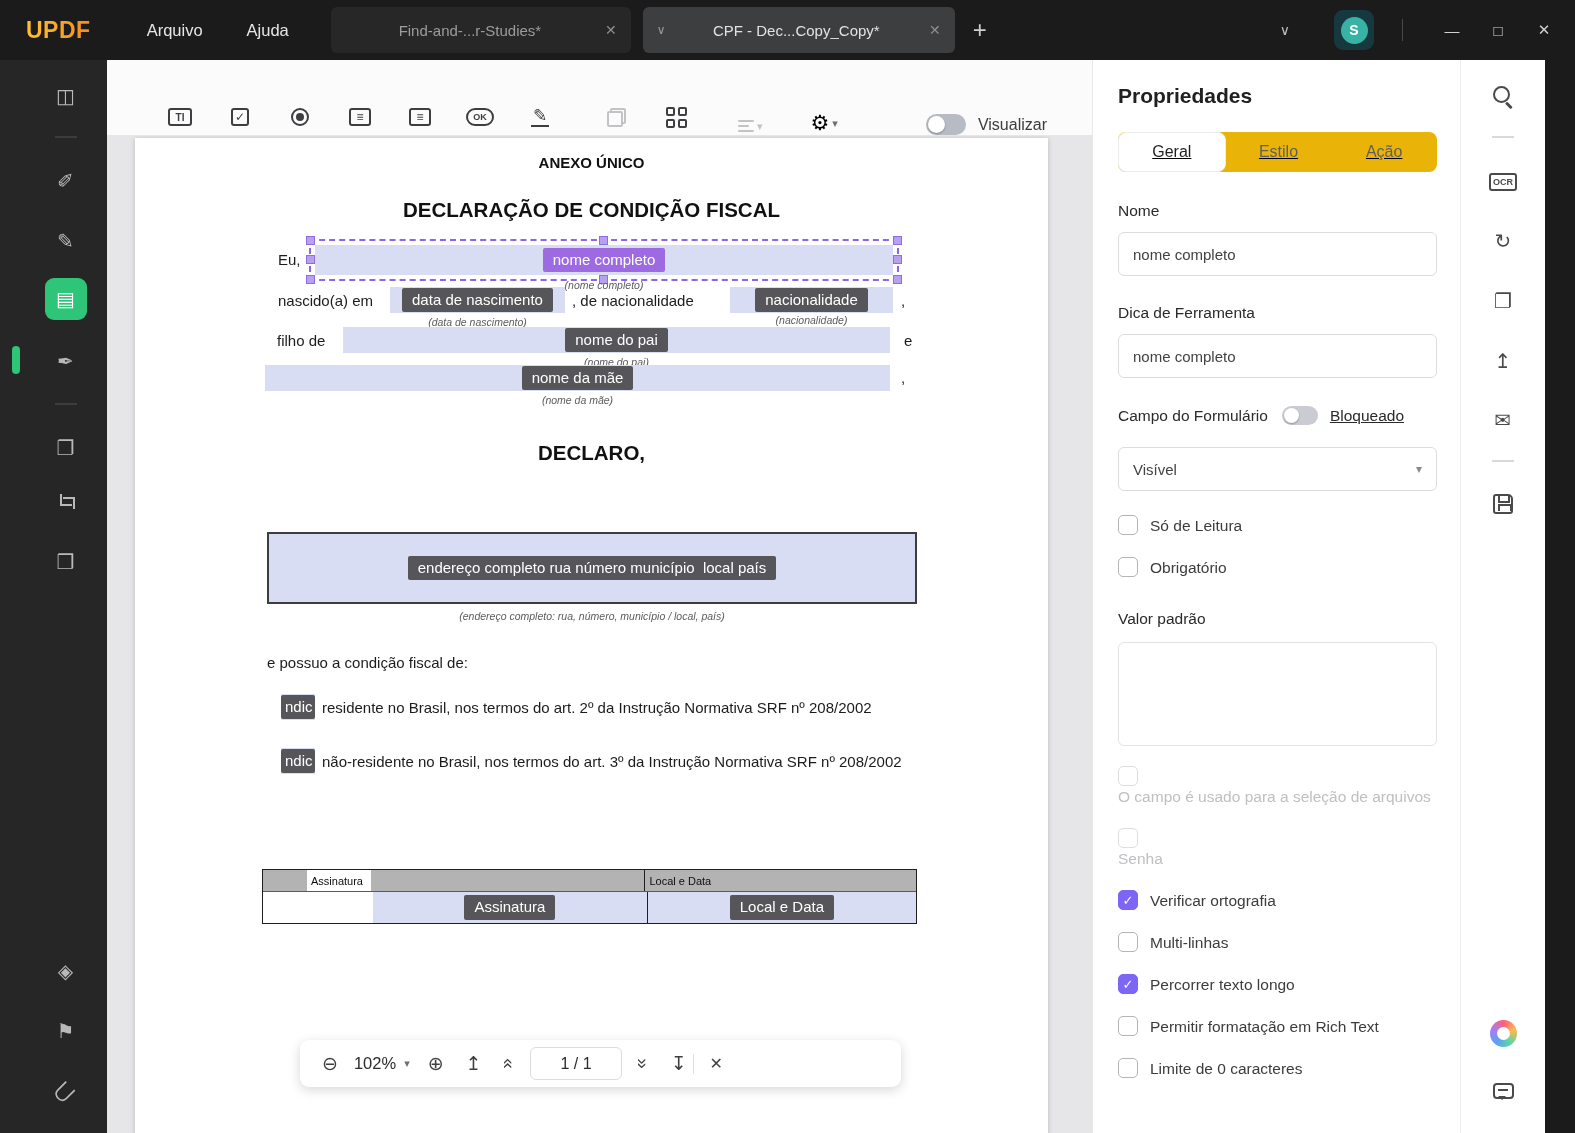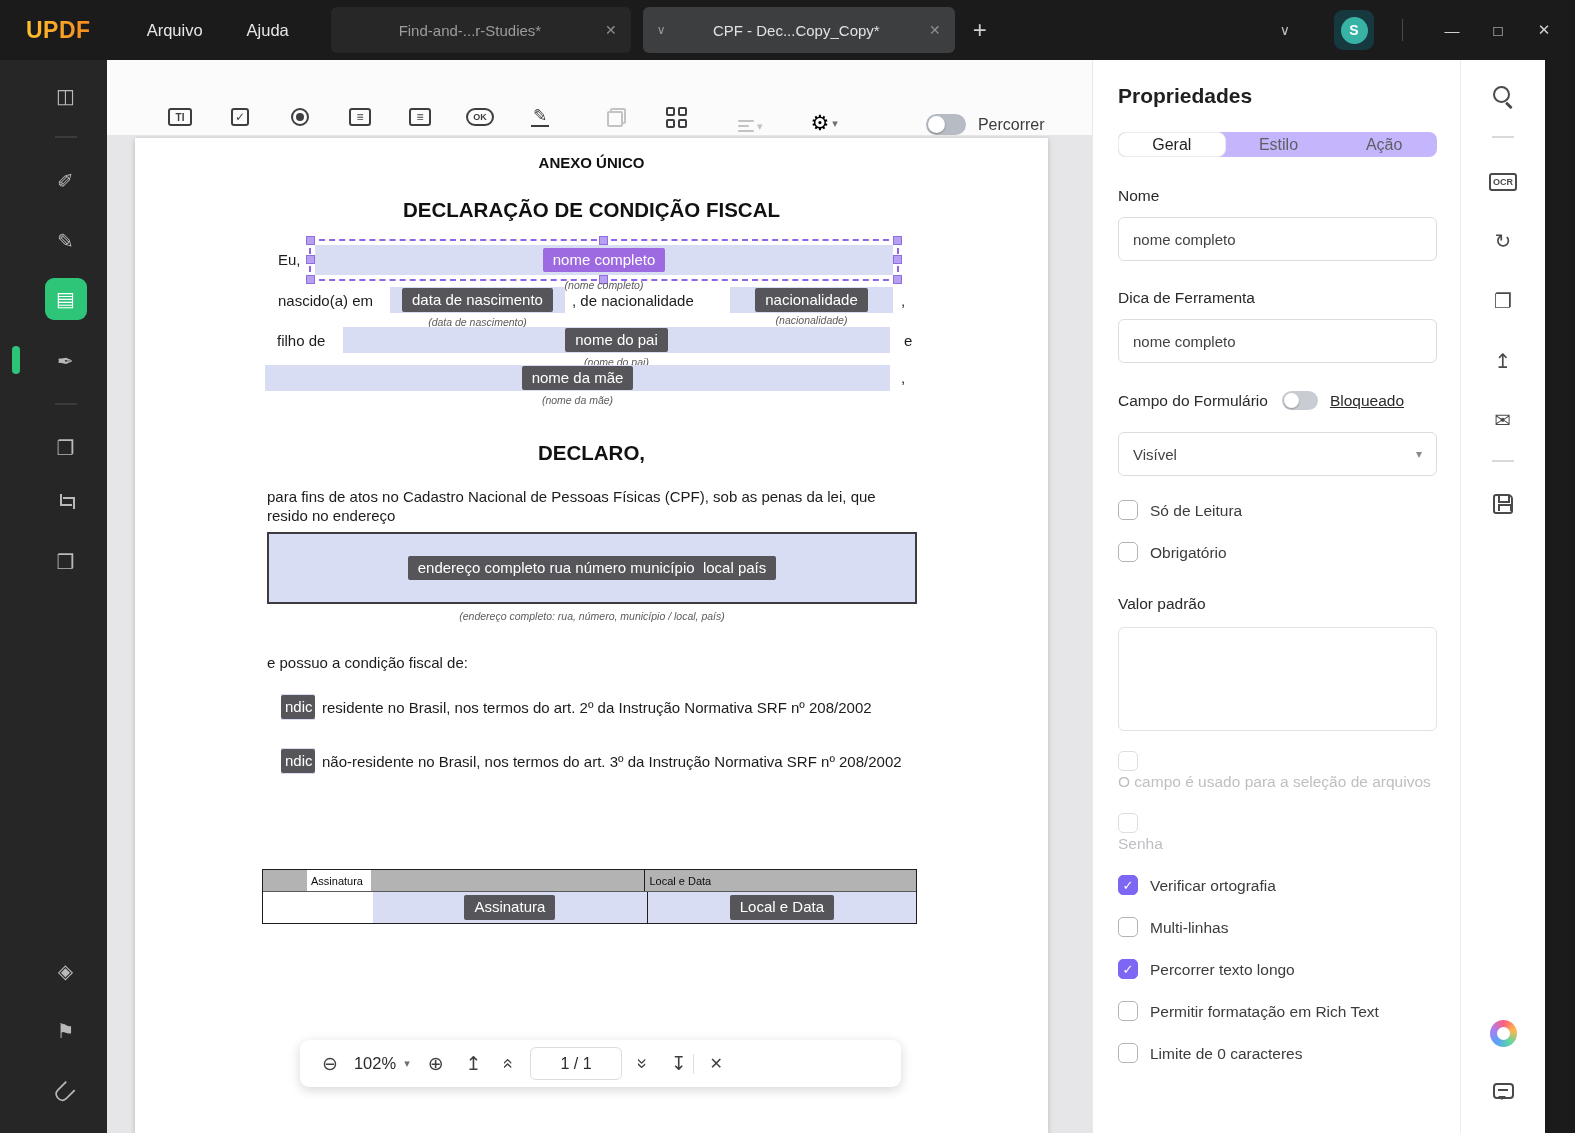--- a/index.html
+++ b/index.html
@@ -104,21 +104,21 @@
   .zb-zoom { font-size:16.5px; color:#2c2c2e; margin:0 8px 0 16px; }
   .zb-caret { font-size:11px; color:#6f6f72; margin-right:18px; }
   .zb-gap { margin-right:22px; }
   .zb-page { width:92px; height:33px; border:1px solid #dcdcdd; border-radius:6px; display:flex; align-items:center; justify-content:center; font-size:16px; color:#2c2c2e; margin:0 16px; }
   .rot90 { display:inline-block; transform:rotate(90deg); }
   .zb-sep { width:1px; height:20px; background:#dedede; margin:0 16px 0 6px; }
 
   
   .props { position:absolute; left:1092px; top:60px; width:368px; bottom:0; background:#fff; border-left:1px solid #e9e9ea; padding:24px 23px 0 25px; overflow:hidden; }
   .p-title { font-size:21px; font-weight:600; color:#202022; margin-bottom:24px; }
-  .p-tabs { height:25px; background:#c4b5fd; border-radius:8px; display:flex; margin-bottom:30px; }
+  .p-tabs { height:40px; background:#eab308; border-radius:8px; display:flex; margin-bottom:30px;text-decoration:underline; }
   .p-tab { flex:1; display:flex; align-items:center; justify-content:center; font-size:16px; color:#5f5f62; }
   .p-tab.active { background:#fff; border:1px solid #ececee; border-radius:8px; color:#1f1f21; }
   .p-label { font-size:15.5px; color:#2a2a2c; margin-bottom:12px; }
   .p-input { width:100%; height:44px; border:1px solid #dcdcde; border-radius:6px; padding:0 14px; font-size:15px; color:#424244; font-family:inherit; margin-bottom:28px; outline:none; background:#fff; }
   .campo-row { display:flex; align-items:center; margin-bottom:22px; }
   .campo-row .p-label { margin:0; }
   .campo-row .toggle { width:36px; height:19px; margin-left:14px; background:#c9ccd3; }
   .campo-row .toggle::after { width:15px; height:15px; }
   .campo-row .p-label.lock { margin-left:12px;text-decoration:underline; }
   .p-select { width:100%; height:44px; border:1px solid #dcdcde; border-radius:6px; padding:0 14px; display:flex; align-items:center; justify-content:space-between; font-size:15px; color:#424244; margin-bottom:24px; }
@@ -268,21 +268,21 @@
             <i></i>
           </span>
         <span class="ft-caret">▾</span>
       </div>
       <div class="ft-group" style="margin-left:24px">
         <span style="font-size:21px">⚙</span>
         <span class="ft-caret">▾</span>
       </div>
       <div class="preview-toggle">
         <span class="toggle"></span>
-        <span class="preview-label">Percorrer</span>
+        <span class="preview-label">Visualizar</span>
       </div>
     </div>
 
     <div class="doc-area">
       <div class="page">
         <div class="anexo">ANEXO ÚNICO</div>
         <div class="main-title">DECLARAÇÃO DE CONDIÇÃO FISCAL</div>
 
         <span class="doc-text" style="left:143px;top:113px">Eu,</span>
         <div class="field" style="left:180px;top:107px;width:578px;height:30px">
@@ -319,21 +319,20 @@
         <span class="doc-text" style="left:769px;top:194px">e</span>
         <div class="cap" style="left:208px;top:218px;width:547px">(nome do pai)</div>
 
         <div class="field" style="left:130px;top:227px;width:625px;height:26px">
           <span class="badge">nome da mãe</span>
         </div>
         <span class="doc-text" style="left:766px;top:231px">,</span>
         <div class="cap" style="left:130px;top:256px;width:625px">(nome da mãe)</div>
 
         <div class="declaro">DECLARO,</div>
-        <div class="par" style="left:132px;top:349px;width:645px">para fins de atos no Cadastro Nacional de Pessoas Físicas (CPF), sob as penas da lei, que resido no endereço</div>
 
         <div class="addr-box">
           <span class="badge">endereço completo rua número município  local país</span>
         </div>
         <div class="cap" style="left:132px;top:472px;width:650px">(endereço completo: rua, número, município / local, país)</div>
 
         <div class="doc-text" style="left:132px;top:516px">e possuo a condição fiscal de:</div>
 
         <div class="field" style="left:146px;top:556px;width:34px;height:26px">
           <span class="badge mini">ndic</span>

